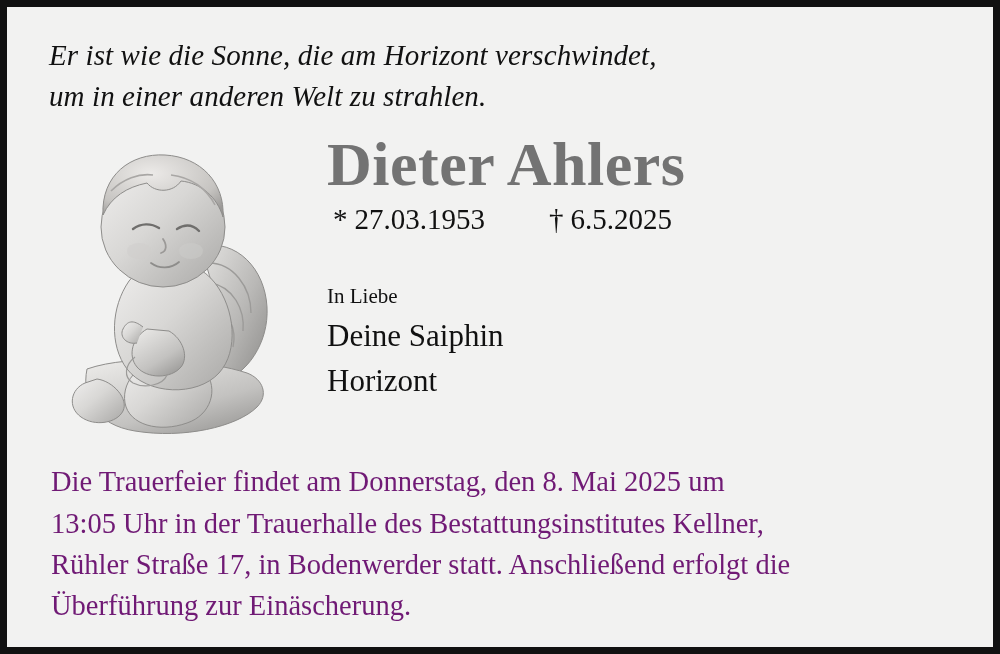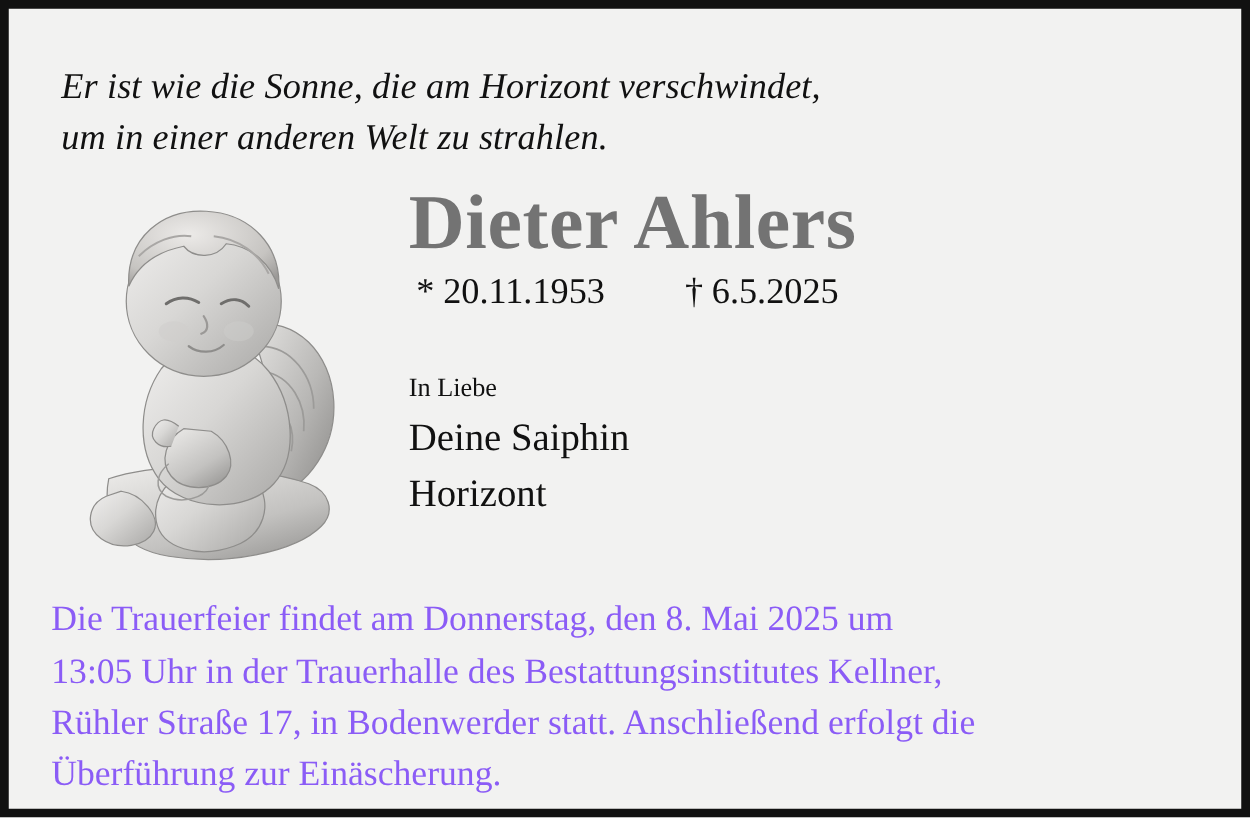--- a/index.html
+++ b/index.html
@@ -15,21 +15,21 @@
     overflow: hidden;
   }
 
   .notice {
     position: relative;
     box-sizing: border-box;
     width: 1000px;
     height: 654px;
     background: #f2f2f1;
     border: 7px solid #111111;
-    padding: 42px 30px 20px 30px;
+    padding: 28px 30px 20px 30px;
   }
 
   
   .epitaph {
     font-style: italic;
     font-size: 29px;
     line-height: 1.42;
     color: #111111;
     margin: 0 0 6px 12px;
     letter-spacing: 0.1px;
@@ -102,24 +102,24 @@
   .dedication .mourner {
     font-size: 31px;
     font-weight: normal;
     line-height: 1.45;
     margin: 0;
     white-space: nowrap;
   }
 
   
   .details {
-    margin: 8px 0 0 4px;
+    margin: 8px 0 0 14px;
     font-size: 28.5px;
     line-height: 1.45;
-    color: #8b5cf6;
+    color: #701a75;
   }
   .details .line {
     display: block;
     white-space: nowrap;
   }
 </style>
 </head>
 <body>
 
 <div class="notice">
@@ -187,21 +187,21 @@
 
         <ellipse cx="88" cy="120" rx="12" ry="8" fill="#cfcecc" opacity="0.55"></ellipse>
         <ellipse cx="140" cy="120" rx="12" ry="8" fill="#cfcecc" opacity="0.45"></ellipse>
       </svg>
     </div>
 
     <div class="name-block">
       <div class="deceased-name">Dieter Ahlers</div>
       <div class="dates">
         <span class="birth">
-          <span class="sym">*</span><span>20.11.1953</span>
+          <span class="sym">*</span><span>27.03.1953</span>
         </span>
         <span class="death">
           <span class="sym">†</span><span>6.5.2025</span>
         </span>
       </div>
     </div>
 
     <div class="dedication">
       <p class="intro">In Liebe</p>
       <p class="mourner">Deine Saiphin</p>

